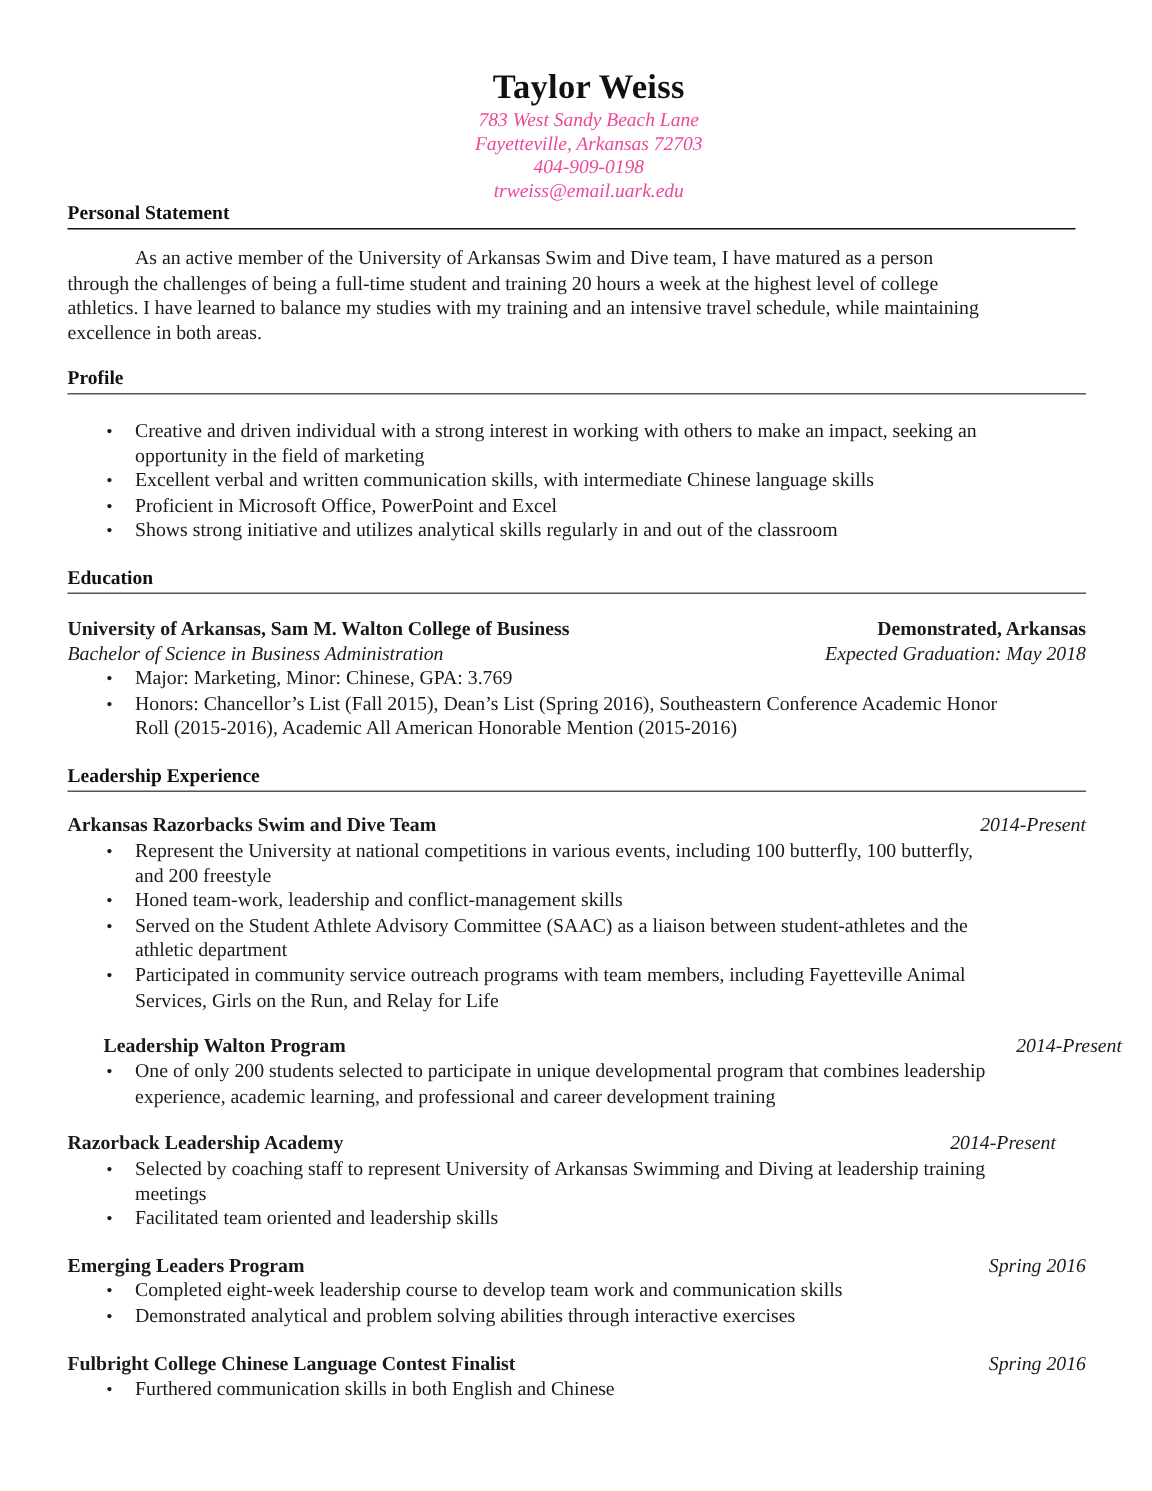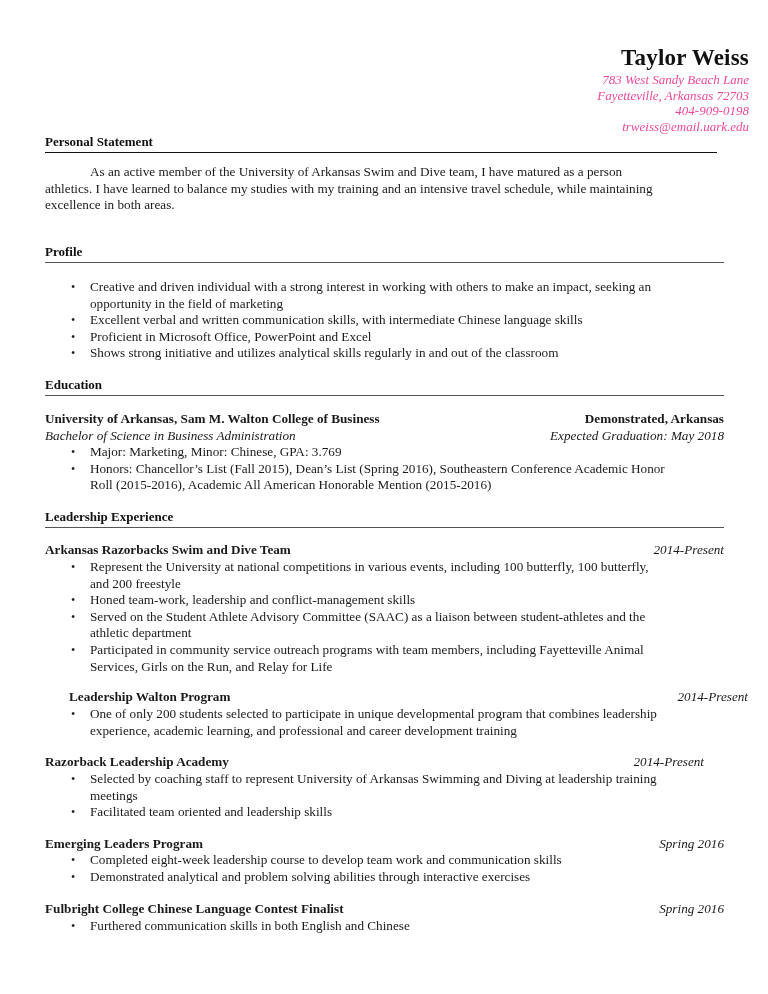--- a/index.html
+++ b/index.html
@@ -6,21 +6,21 @@
     html, body { width: 768px; height: 994px; background: #ffffff; overflow: hidden; }
     body {
       font-family: "Liberation Serif", "DejaVu Serif", serif;
       color: #1a1a1a;
       font-size: 13.2px;
       line-height: 16.6px;
       position: relative;
     }
     .page { position: absolute; left: 0; top: 0; width: 768px; height: 994px; }
 
-    .header { position: absolute; left: 0; top: 44px; width: 749px; text-align: right; padding-left: 36px; }
+    .header { position: absolute; left: 0; top: 44px; width: 749px; text-align: center; padding-left: 36px; }
     .name { font-size: 23px; font-weight: bold; line-height: 28px; color: #111; letter-spacing: 0.2px; }
     .contact-line { font-size: 13px; line-height: 15.6px; color: #ec4899; font-style: italic; }
 
     .section-title {
       position: absolute; left: 45px;
       font-weight: bold; font-size: 13px; line-height: 16px; color: #111;
     }
     .rule { position: absolute; left: 45px; height: 0; }
     .rule.dark { width: 672px; border-top: 1.4px solid #111; }
     .rule.gray { width: 679px; border-top: 1px solid #555; }
@@ -54,20 +54,21 @@
     <div class="contact-line">783 West Sandy Beach Lane</div>
     <div class="contact-line">Fayetteville, Arkansas 72703</div>
     <div class="contact-line">404-909-0198</div>
     <div class="contact-line">trweiss@email.uark.edu</div>
   </div>
 
   <div class="section-title" style="top:134px;">Personal Statement</div>
   <div class="rule dark" style="top:152px;"></div>
   <div class="para" style="top:164px;">
     <div><span class="indent"></span><span>As an active member of the University of Arkansas Swim and Dive team, I have matured as a person</span></div>
+    <div>through the challenges of being a full-time student and training 20 hours a week at the highest level of college</div>
     <div>athletics. I have learned to balance my studies with my training and an intensive travel schedule, while maintaining</div>
     <div>excellence in both areas.</div>
   </div>
 
   <div class="section-title" style="top:244px;">Profile</div>
   <div class="rule gray" style="top:262px;"></div>
   <ul class="bullets" style="top:279px;">
     <li>
       <span class="dot">•</span>
       <div>Creative and driven individual with a strong interest in working with others to make an impact, seeking an</div>

